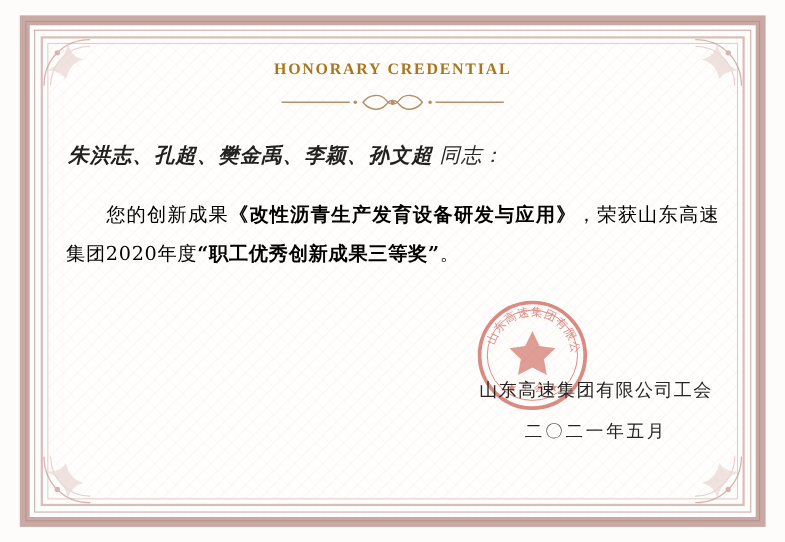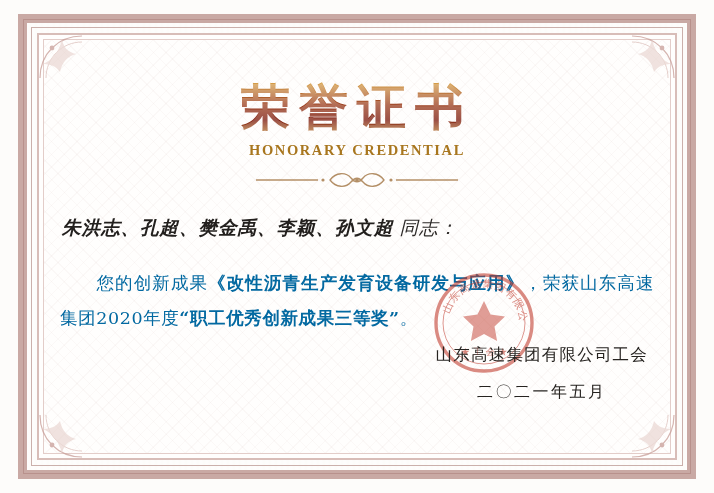--- a/index.html
+++ b/index.html
@@ -151,21 +151,21 @@
   }
   .recipients .suffix {
     font-weight: normal;
     margin-left: 6px;
   }
 
   .body-text {
     margin-top: 26px;
     font-family: "DejaVu Serif", serif;
     font-size: 17.5px;
-    color: #0369a1;
+    color: #000000;
     line-height: 2.0;
     letter-spacing: 0.6px;
     text-align: justify;
   }
   .body-text .indent { display: inline-block; width: 36px; }
   .body-text .emph { font-weight: bold; }
 
   .signature {
     position: absolute;
     right: 6px;
@@ -236,21 +236,20 @@
     <svg width="46" height="46" viewBox="0 0 46 46">
       <path d="M2 44 C2 20 20 2 44 2" fill="none" stroke="#c79d97" stroke-width="1.2"></path>
       <path d="M8 44 C8 24 24 8 44 8" fill="none" stroke="#dcc0bb" stroke-width="1"></path>
       <path d="M4 30 C12 28 20 20 24 6 C26 14 30 18 38 20 C30 22 24 28 22 38 C18 32 12 30 4 30 Z" fill="#e6cfcb" opacity="0.8"></path>
       <circle cx="14" cy="14" r="2.4" fill="#c79d97"></circle>
     </svg>
   </div>
 
   <div class="content">
 
-    <div class="title">荣誉证书</div>
 
     <div class="subtitle">HONORARY CREDENTIAL</div>
 
     <div class="flourish">
       <svg width="210" height="22" viewBox="0 0 210 22">
         <path d="M4 11 H66" stroke="currentColor" stroke-width="1.4" fill="none"></path>
         <path d="M144 11 H206" stroke="currentColor" stroke-width="1.4" fill="none"></path>
         <path d="M78 11 C84 3 94 3 99 9 C103 14 107 14 111 9 C116 3 126 3 132 11
                  C126 19 116 19 111 13 C107 8 103 8 99 13 C94 19 84 19 78 11 Z" fill="none" stroke="currentColor" stroke-width="1.3"></path>
         <circle cx="105" cy="11" r="1.8" fill="currentColor"></circle>

